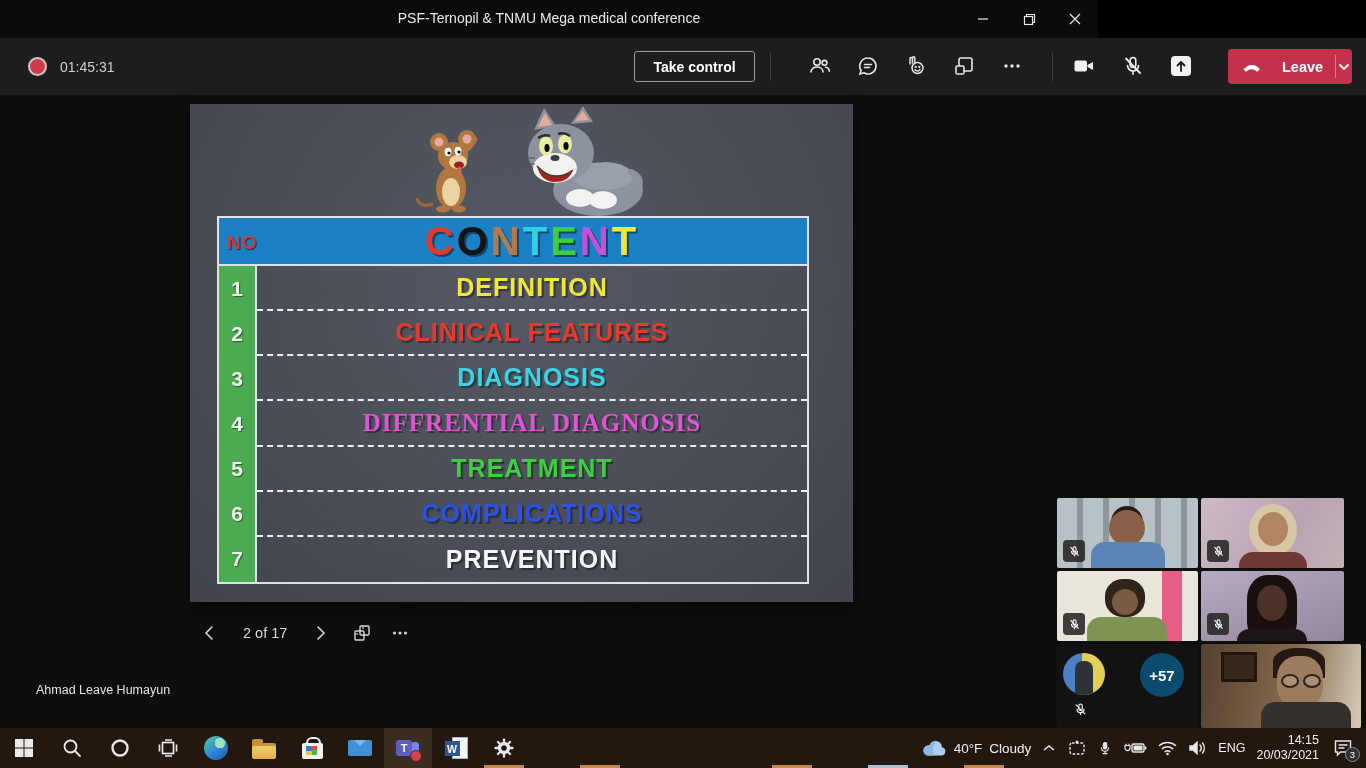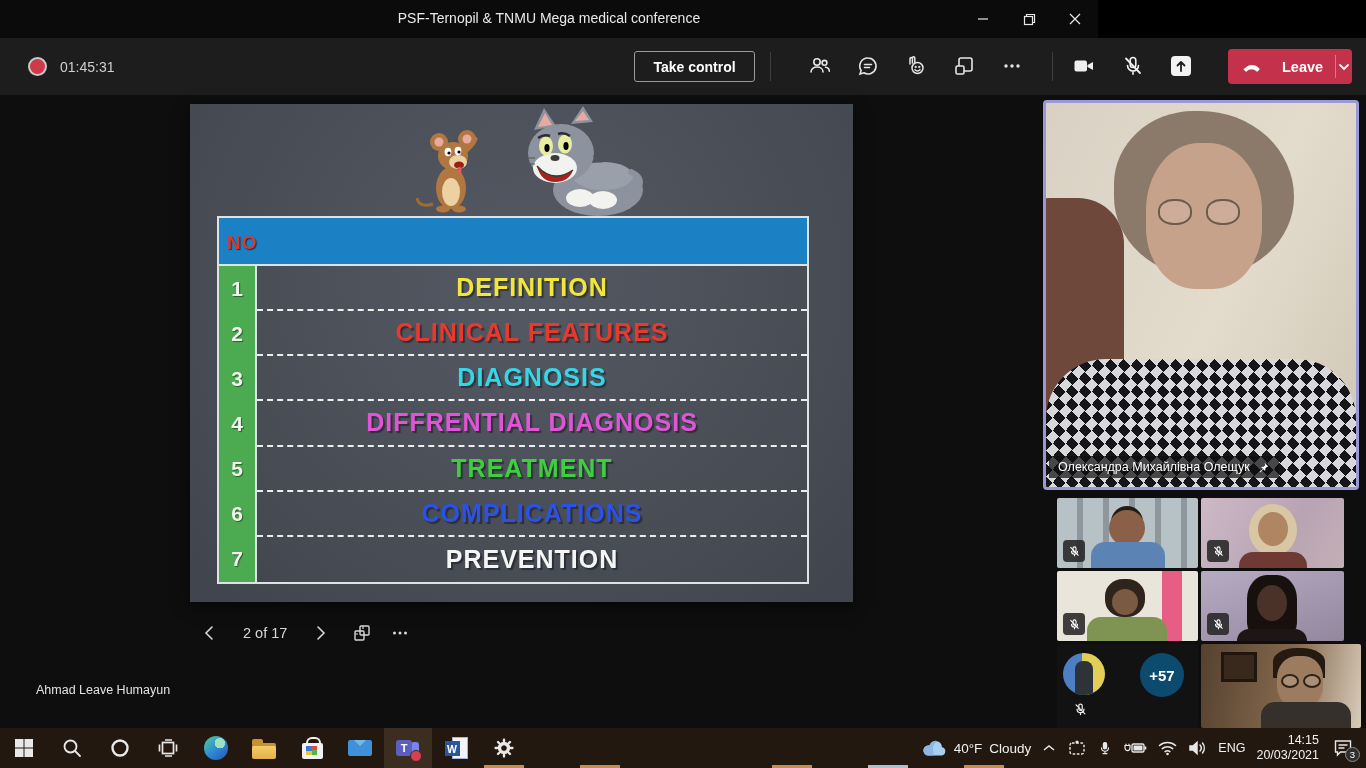--- a/index.html
+++ b/index.html
@@ -313,37 +313,40 @@
       <ellipse cx="160" cy="52" rx="4.5" ry="3" fill="#3a3a3a"></ellipse>
       <path d="M128 52h12M128 58h12M198 50h10M198 56h10" stroke="#555" stroke-width="1.2"></path>
       <ellipse cx="185" cy="92" rx="14" ry="9" fill="#f2f2ee"></ellipse>
       <ellipse cx="208" cy="94" rx="14" ry="9" fill="#f2f2ee"></ellipse>
       <path d="M236 66 q14 6 6 18" stroke="#8d939e" stroke-width="6" fill="none" stroke-linecap="round"></path>
     </svg>
 
     <div id="content-table">
       <div id="table-header">
         <span id="no-header">NO</span>
+        <div id="content-title">
+          <span style="color: rgb(226, 59, 46);">C</span><span style="color: rgb(20, 20, 20);">O</span><span style="color: rgb(176, 124, 79);">N</span><span style="color: rgb(47, 211, 230);">T</span><span style="color: rgb(62, 207, 62);">E</span><span style="color: rgb(201, 79, 216);">N</span><span style="color: rgb(242, 230, 58);">T</span>
+        </div>
       </div>
       <div id="table-body">
         <div class="trow">
           <div class="num-cell">1</div>
           <div class="label-cell" style="color: rgb(240, 230, 60);">DEFINITION</div>
         </div>
         <div class="trow">
           <div class="num-cell">2</div>
           <div class="label-cell" style="color: rgb(232, 57, 47);">CLINICAL FEATURES</div>
         </div>
         <div class="trow">
           <div class="num-cell">3</div>
           <div class="label-cell" style="color: rgb(53, 214, 232);">DIAGNOSIS</div>
         </div>
         <div class="trow">
           <div class="num-cell">4</div>
-          <div class="label-cell" style="color: rgb(224, 85, 216);">DIFFRENTIAL DIAGNOSIS</div>
+          <div class="label-cell" style="color: rgb(224, 85, 216); font-family: Liberation Serif, serif;">DIFFRENTIAL DIAGNOSIS</div>
         </div>
         <div class="trow">
           <div class="num-cell">5</div>
           <div class="label-cell" style="color: rgb(62, 207, 62);">TREATMENT</div>
         </div>
         <div class="trow">
           <div class="num-cell">6</div>
           <div class="label-cell" style="color: rgb(42, 82, 232);">COMPLICATIONS</div>
         </div>
         <div class="trow">
@@ -380,34 +383,20 @@
           <circle cx="14.5" cy="9" r="1.5"></circle>
         </svg>
     </div>
   </div>
 
   <div id="presenter-name">Ahmad Leave Humayun</div>
 </div>
 
 <aside id="panel">
 
-  <div id="main-tile">
-    <div class="chair"></div>
-    <div class="spk-hair"></div>
-    <div class="spk-face"></div>
-    <div class="spk-glass" style="left:112px"></div>
-    <div class="spk-glass" style="left:160px"></div>
-    <div class="spk-body"></div>
-    <div id="pinned-label">
-      <span>Олександра Михайлівна Олещук</span>
-      <svg width="13" height="13" viewBox="0 0 24 24" fill="#fff">
-        <path d="M14 3l7 7-2.2.7-3.3 3.3-.5 4.5-3.4-3.4L6 21l-1-1 5.9-5.6-3.4-3.4 4.5-.5 3.3-3.3z"></path>
-        </svg>
-    </div>
-  </div>
 
   <div class="tile" id="tile-a">
     <div class="head" style="left:52px;top:12px;width:36px;height:36px;background:#8a6048;box-shadow:0 -6px 0 -2px #241c14"></div>
     <div class="torso" style="left:34px;top:44px;width:74px;height:26px;background:#5b84b4"></div>
     <div class="mic-badge">
       <svg width="13" height="13" viewBox="0 0 24 24" fill="none" stroke="#fff" stroke-width="2" stroke-linecap="round">
           <rect x="9.2" y="3.5" width="5.6" height="10" rx="2.8"></rect>
           <path d="M6.5 11.5a5.5 5.5 0 0 0 11 0M12 17v3"></path>
           <path d="M5 4.5 19 19"></path>
         </svg>

